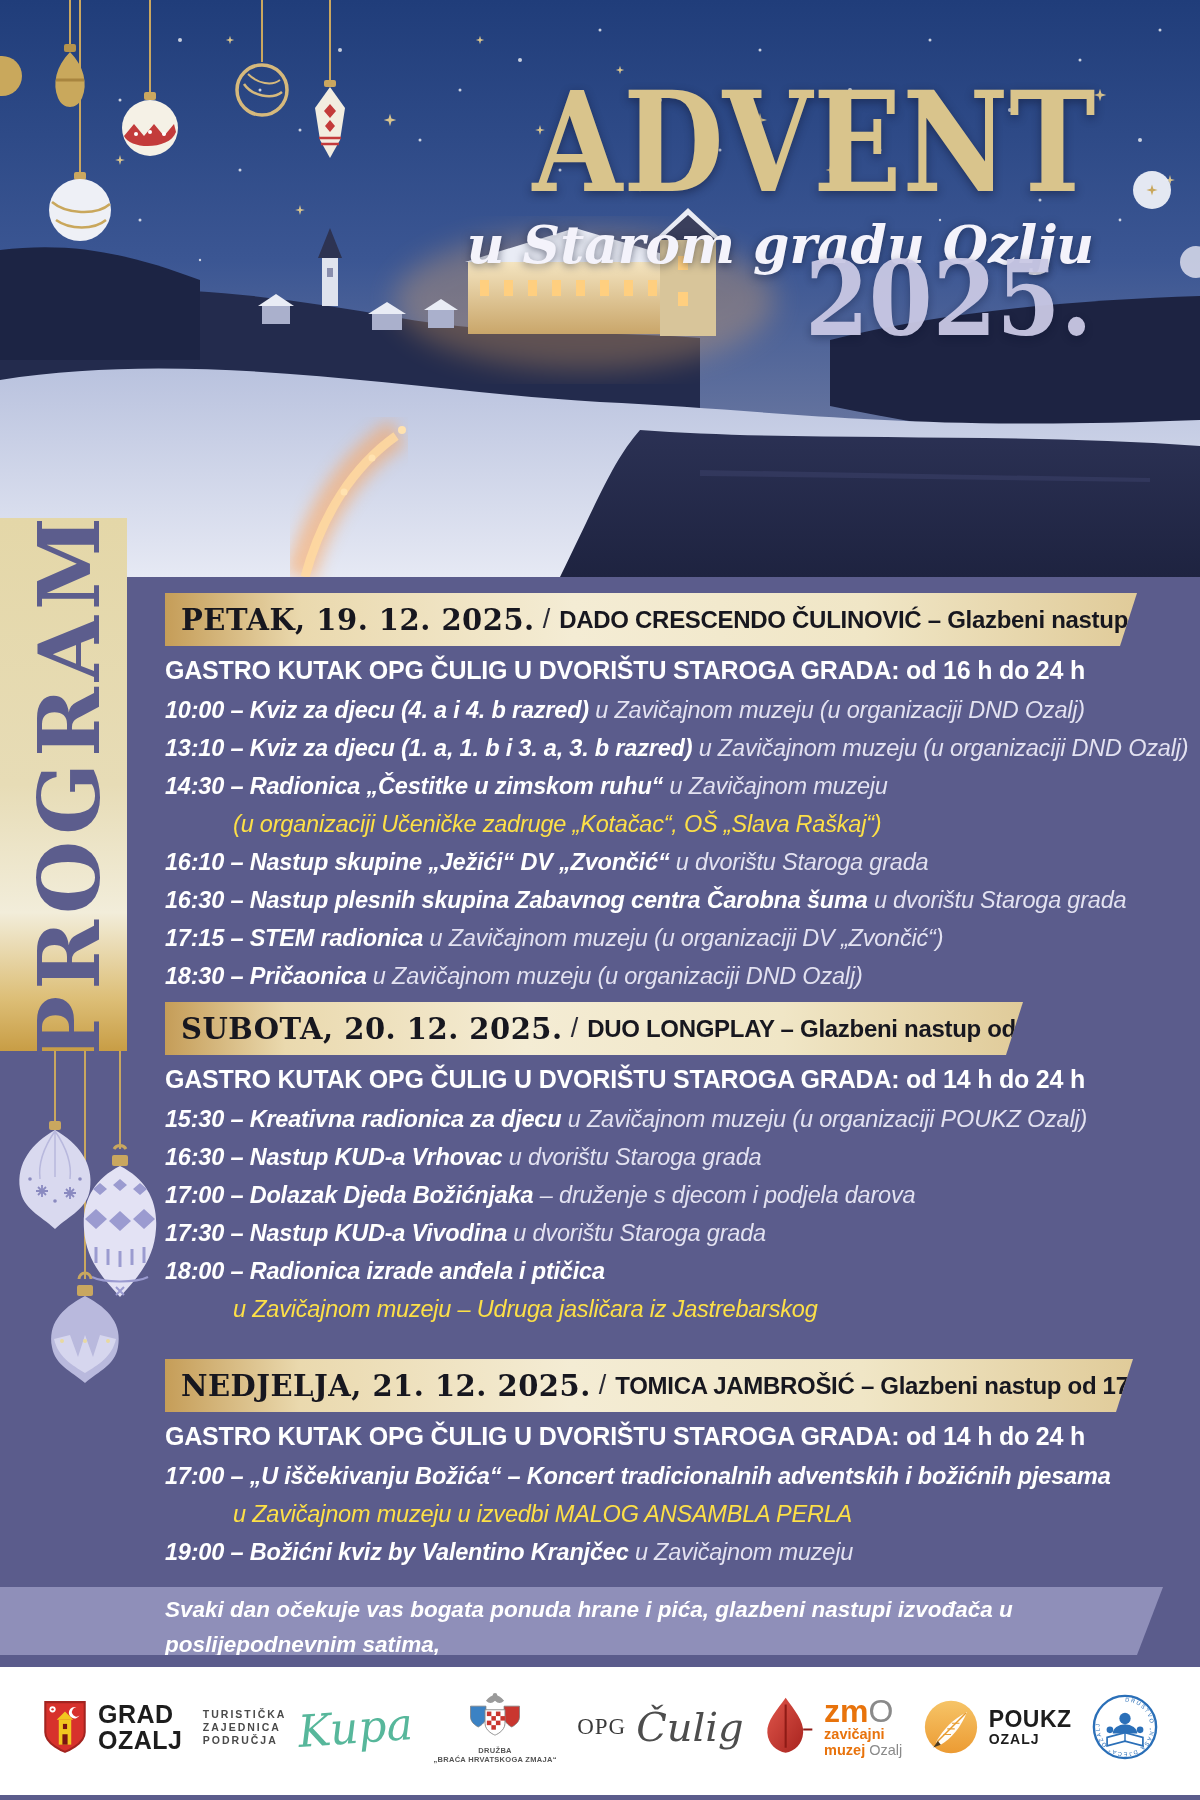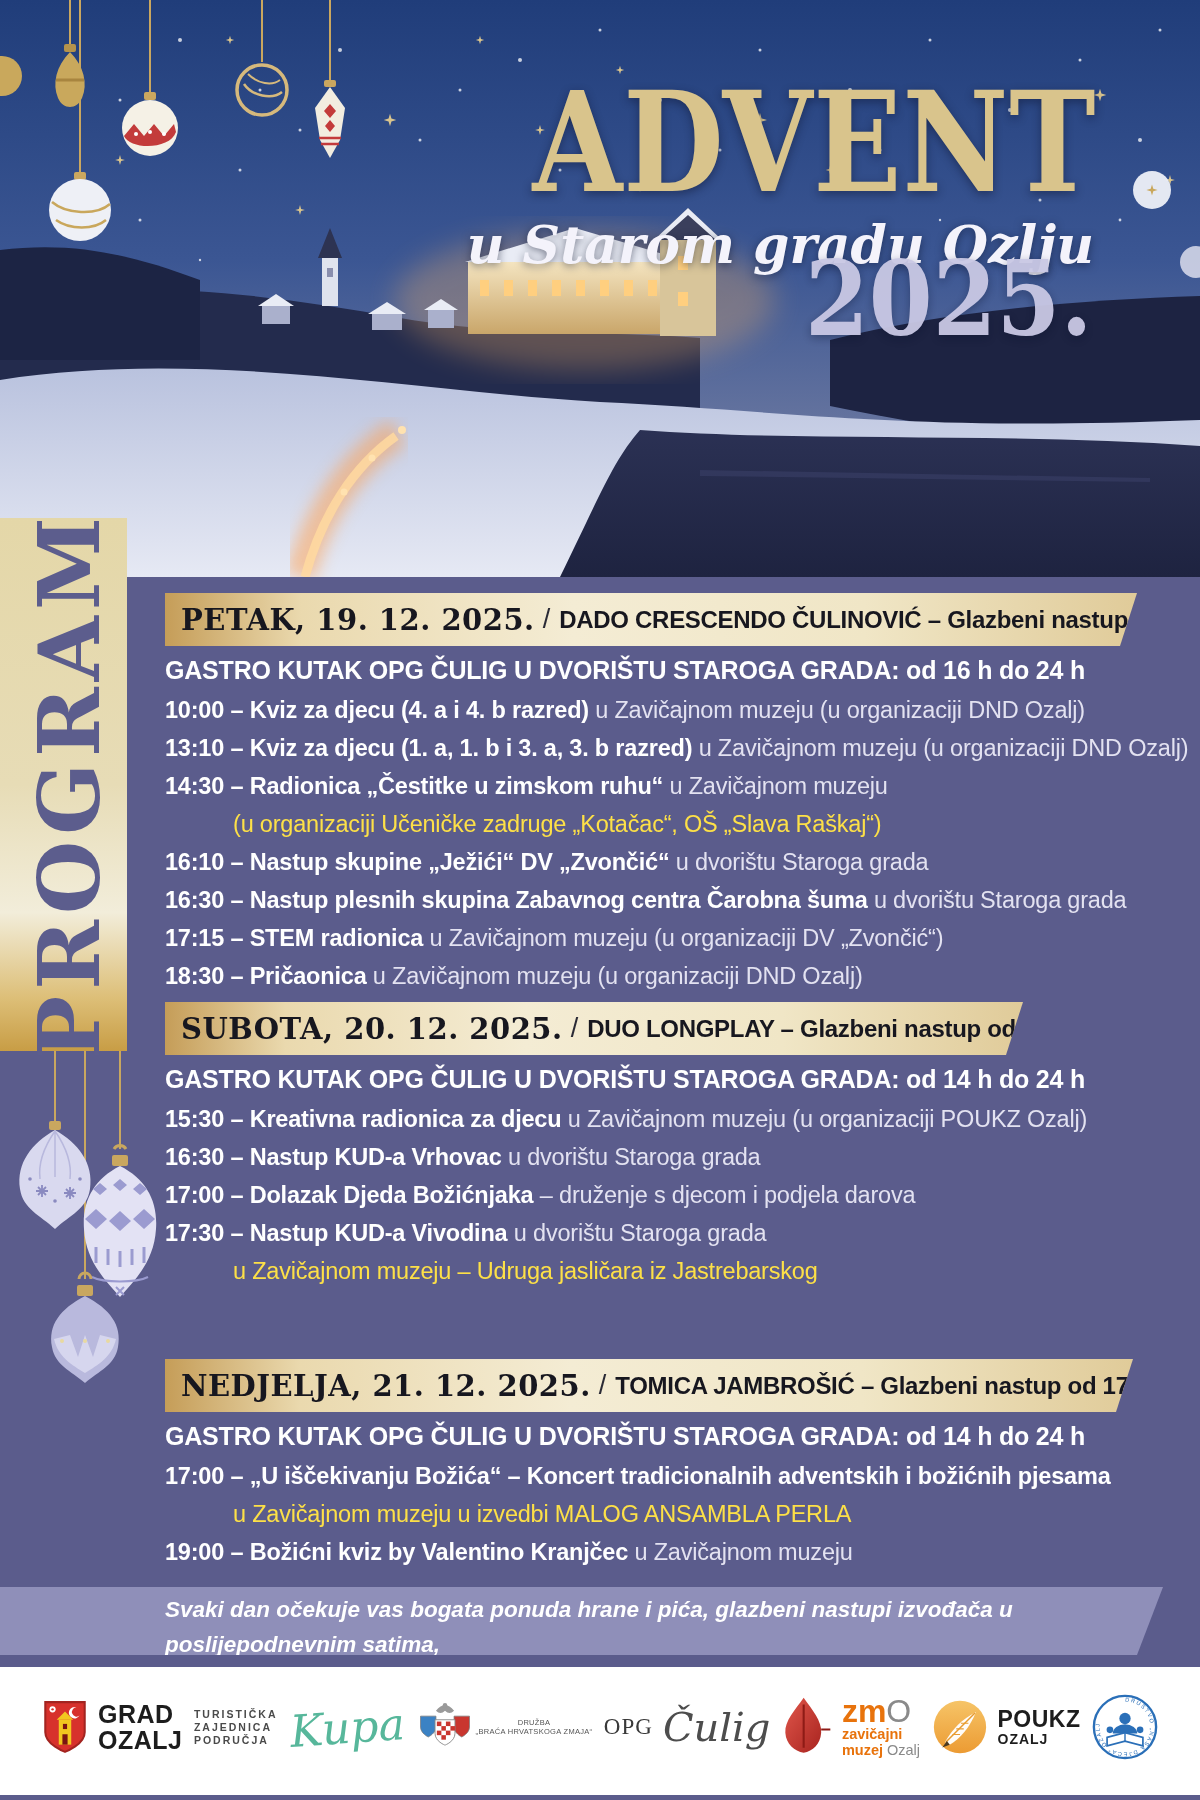--- a/index.html
+++ b/index.html
@@ -34,42 +34,42 @@
   .section.petak{top:593px;} .section.subota{top:1002px;} .section.nedjelja{top:1359px;}
   .day-bar{height:53px;display:flex;align-items:center;padding-left:16px;box-sizing:border-box;
     background:linear-gradient(90deg,#c59d58 0%,#ead9ae 14%,#f4ecd4 42%,#f0e6c6 72%,#e0cb99 100%);
     clip-path:polygon(0 0,100% 0,calc(100% - 17px) 100%,0 100%);
     color:#17171f;white-space:nowrap;}
   .petak .day-bar{width:972px;} .subota .day-bar{width:858px;} .nedjelja .day-bar{width:968px;}
   .day-name{font-family:"DejaVu Serif",serif;font-weight:700;font-size:29px;letter-spacing:.5px;}
   .day-sep{font-size:27px;font-weight:400;margin:0 9px 0 8px;color:#2a2a35;}
   .day-performer{font-weight:700;font-size:24px;letter-spacing:-.3px;}
   .gastro{margin-top:6px;line-height:37px;font-weight:700;font-size:25px;letter-spacing:-.2px;}
-  .events{margin-top:2px;}
+  .events{margin-top:2px;font-style:italic;}
   .event{line-height:38px;font-size:23.5px;font-weight:700;letter-spacing:-.2px;white-space:nowrap;}
   .ev-detail{font-weight:400;color:#e3e2f1;}
   .event.cont{padding-left:68px;font-weight:400;color:#fde047;}
 
   
   .note-band{position:absolute;left:0;top:1587px;width:1163px;height:68px;background:#8f8fb9;
     clip-path:polygon(0 0,100% 0,calc(100% - 26px) 100%,0 100%);
     box-sizing:border-box;padding:5px 0 0 165px;
     font-style:italic;font-weight:700;font-size:22.5px;line-height:35px;color:#fff;}
 
   
   .footer{position:absolute;left:0;top:1667px;width:1200px;height:128px;background:#fff;
     display:flex;align-items:center;justify-content:space-between;box-sizing:border-box;
     padding:0 42px 8px 42px;}
   .logo{display:flex;align-items:center;gap:10px;}
   .logo-stack{display:flex;flex-direction:column;justify-content:center;}
   .grad-text{font-size:25px;font-weight:800;color:#1d1d1d;line-height:26px;letter-spacing:.5px;}
   .tz-lines{font-size:10.5px;font-weight:700;color:#4a4a4a;letter-spacing:2px;line-height:13px;}
   .kupa-script{font-family:"DejaVu Serif",serif;font-style:italic;font-size:44px;color:#57b79b;
     transform:rotate(-4deg);margin-left:2px;}
-  .zmaj{flex-direction:row;gap:2px;}
+  .zmaj{flex-direction:column;gap:2px;font-weight:bold;}
   .zmaj-cap{font-size:7.5px;color:#555;text-align:center;line-height:9px;letter-spacing:.3px;}
   .opg-prefix{font-family:Liberation Serif, serif;font-size:23px;color:#3a3a3a;letter-spacing:1px;}
   .opg-script{font-family:"DejaVu Serif",serif;font-style:italic;font-size:40px;color:#4d4d4d;}
   .zmo-l1{font-size:32px;line-height:30px;font-weight:700;}
   .zmo-zm{color:#e8730c;} .zmo-o{color:#8a8a8a;font-weight:400;}
   .zmo-l2{font-size:14.5px;line-height:16px;color:#e8730c;font-weight:700;}
   .zmo-l3{font-size:14.5px;line-height:16px;font-weight:700;color:#e8730c;}
   .zmo-ozalj{color:#8a8a8a;font-weight:400;}
   .poukz-l1{font-size:23px;font-weight:800;color:#1d1d1d;line-height:24px;letter-spacing:.5px;}
   .poukz-l2{font-size:14px;font-weight:700;color:#1d1d1d;letter-spacing:1px;}
@@ -333,20 +333,21 @@
       <span class="day-name">SUBOTA, 20. 12. 2025.</span>
       <span class="day-sep">/</span>
       <span class="day-performer">DUO LONGPLAY – Glazbeni nastup od 18 h</span>
     </div>
     <div class="gastro">GASTRO KUTAK OPG ČULIG U DVORIŠTU STAROGA GRADA: od 14 h do 24 h</div>
     <div class="events">
       <div class="event"><span>15:30 – Kreativna radionica za djecu</span> <span class="ev-detail">u Zavičajnom muzeju (u organizaciji POUKZ Ozalj)</span></div>
       <div class="event"><span>16:30 – Nastup KUD-a Vrhovac</span> <span class="ev-detail">u dvorištu Staroga grada</span></div>
       <div class="event"><span>17:00 – Dolazak Djeda Božićnjaka</span> <span class="ev-detail">– druženje s djecom i podjela darova</span></div>
       <div class="event"><span>17:30 – Nastup KUD-a Vivodina</span> <span class="ev-detail">u dvorištu Staroga grada</span></div>
+      <div class="event"><span>18:00 – Radionica izrade anđela i ptičica</span> <span class="ev-detail"></span></div>
       <div class="event cont">u Zavičajnom muzeju – Udruga jasličara iz Jastrebarskog</div>
     </div>
   </div>
 
   <div class="section nedjelja">
     <div class="day-bar">
       <span class="day-name">NEDJELJA, 21. 12. 2025.</span>
       <span class="day-sep">/</span>
       <span class="day-performer">TOMICA JAMBROŠIĆ – Glazbeni nastup od 17:30 h</span>
     </div>

